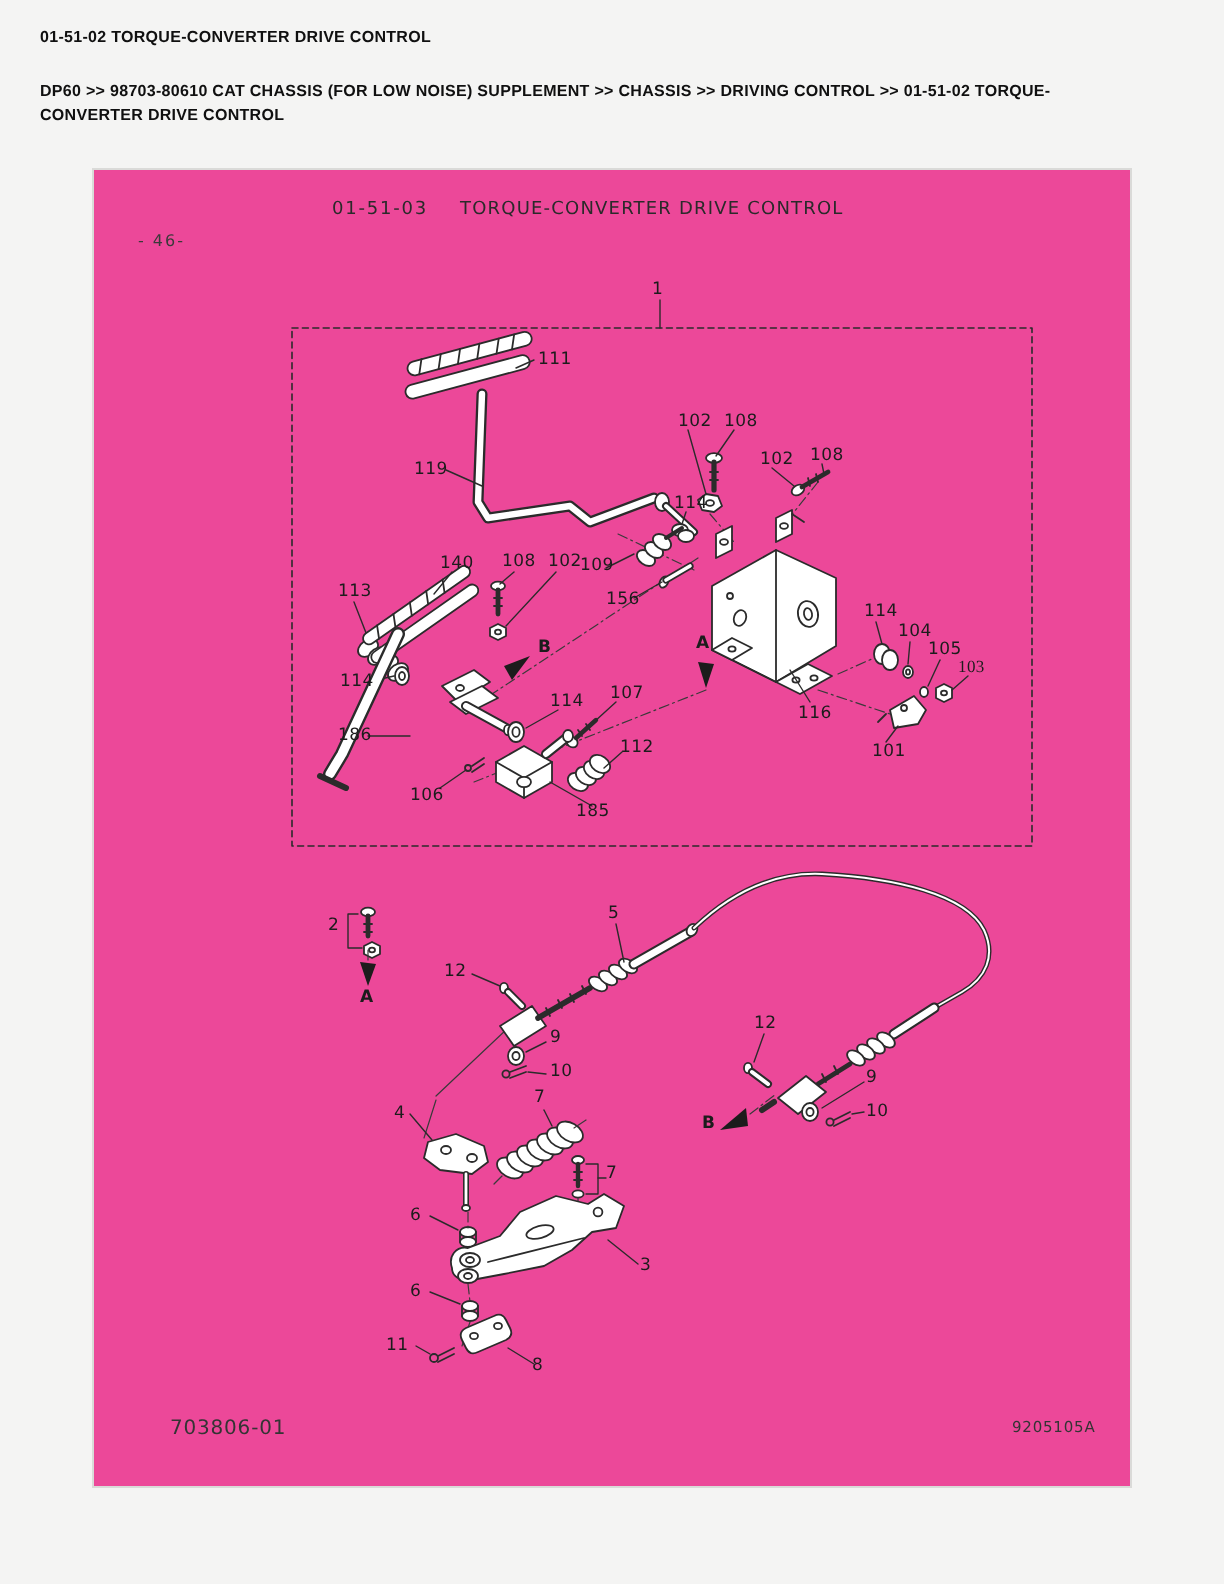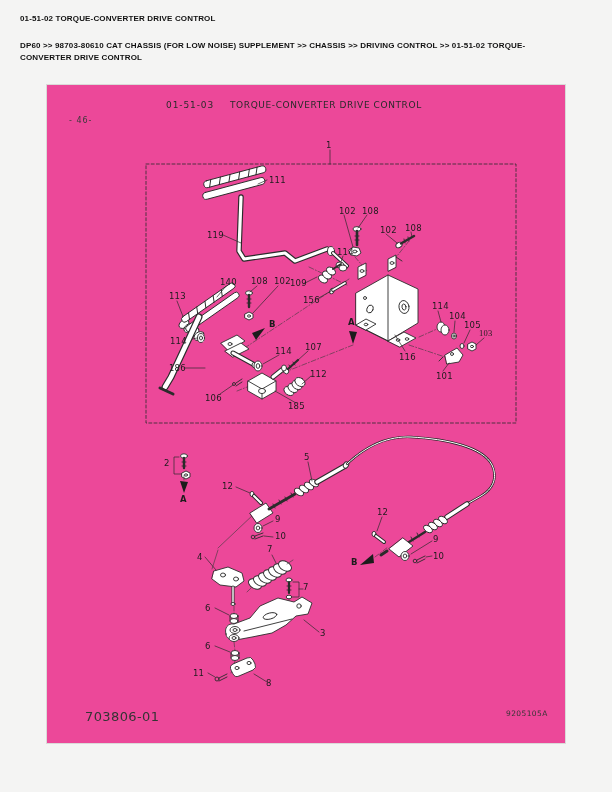--- a/index.html
+++ b/index.html
@@ -28,21 +28,21 @@
     font-family:"DejaVu Sans", sans-serif; letter-spacing:.9px;
   }
   .sheet-name {
     left:183px; top:15px; font-size:9px; color:#2a2a2a;
     font-family:"DejaVu Sans", sans-serif; letter-spacing:.6px;
   }
   .pageno {
     left:22px; top:31px; font-size:8px; color:#3a3a3a; letter-spacing:1px;
     font-family:"DejaVu Sans", sans-serif;
   }
-  .foot-l { left:38px; top:624px; font-size:13px; color:#343434; letter-spacing:.4px; font-family:"DejaVu Sans", sans-serif; }
+  .foot-l { left:38px; top:624px; font-size:10px; color:#343434; letter-spacing:.4px; font-family:"DejaVu Sans", sans-serif; }
   .foot-r { left:459px; top:624px; font-size:7.5px; color:#343434; letter-spacing:.4px; font-family:"DejaVu Sans", sans-serif; }
   svg.diagram { position:absolute; left:0; top:0; }
   .labels-layer { position:absolute; left:0; top:0; width:520px; height:660px; pointer-events:none; }
   .plbl {
     position:absolute; font-family:"DejaVu Sans", sans-serif;
     font-size:8.5px; color:#1c1c1c; white-space:nowrap; letter-spacing:.2px;
   }
   .plbl.view { font-weight:bold; }
   .ldr  { stroke:#2b2b2b; stroke-width:.7; fill:none; }
   .ax   { stroke:#3a3a3a; stroke-width:.6; fill:none; stroke-dasharray:5 2 1 2; }

